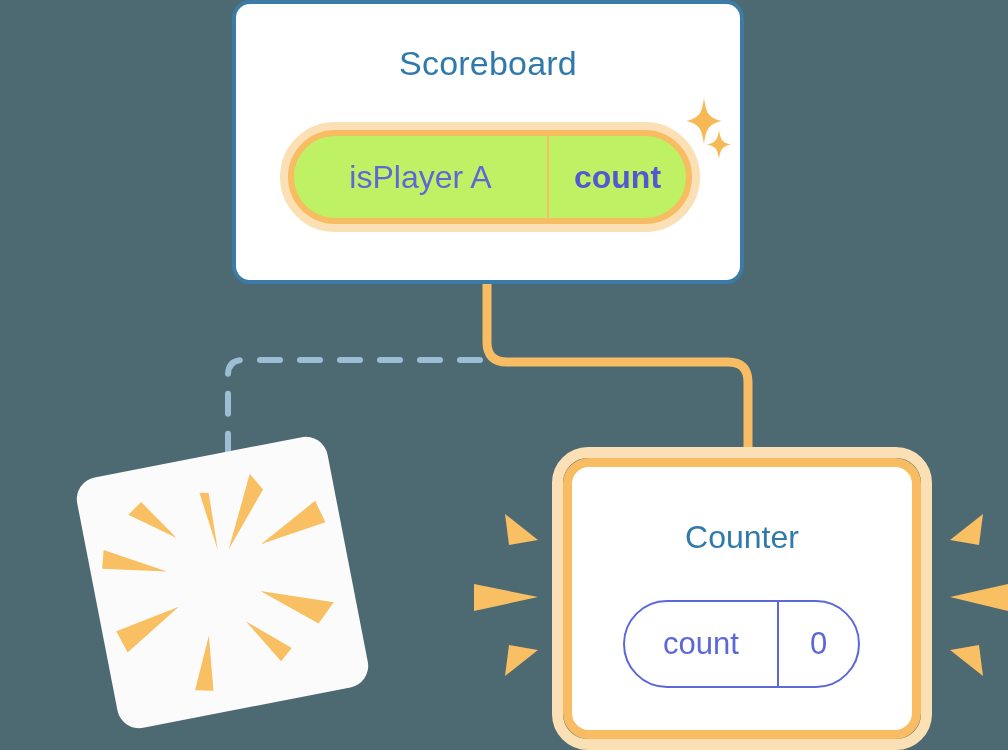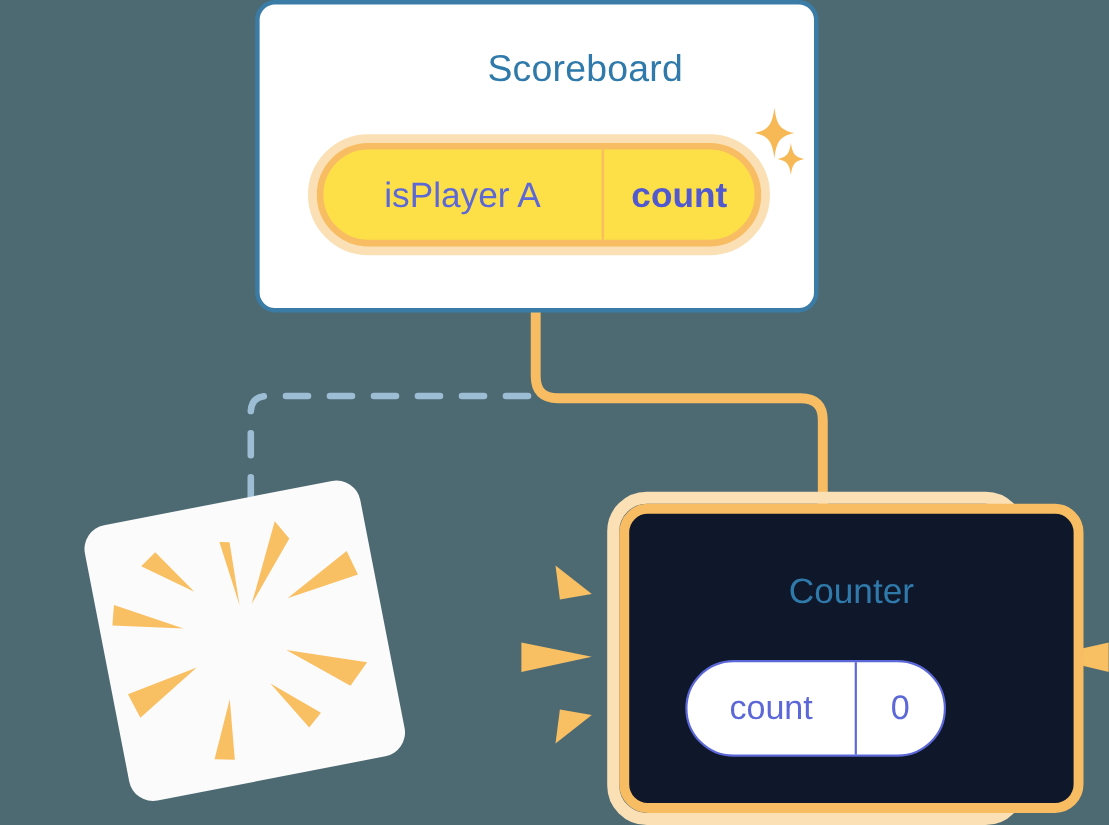--- a/index.html
+++ b/index.html
@@ -42,21 +42,20 @@
   }
   .scoreboard-title {
     position: absolute;
     left: 0;
     top: 40px;
     width: 100%;
     text-align: center;
     font-size: 34px;
     color: #2f7aab;
     letter-spacing: 0.2px;
-    padding-left: 44px;
   }
 
   
   .pill-glow-wrap {
     position: absolute;
     left: 44px;
     top: 118px;
     width: 420px;
     height: 110px;
   }
@@ -71,21 +70,21 @@
     background: transparent;
   }
   .pill-orange {
     position: absolute;
     left: 8px; top: 8px;
     width: 404px;
     height: 94px;
     box-sizing: border-box;
     border: 6px solid #f8bc62;
     border-radius: 47px;
-    background: #fde047;
+    background: #bef264;
     display: flex;
     align-items: stretch;
   }
   .pill-orange .pill-key {
     flex: 0 0 253px;
     display: flex;
     align-items: center;
     justify-content: center;
     font-size: 32px;
     color: #5c68d8;
@@ -115,26 +114,26 @@
     width: 380px;
     height: 303px;
     box-sizing: border-box;
     border: 11px solid #fae0b4;
     border-radius: 36px;
     z-index: 30;
   }
   .counter-inner {
     position: absolute;
     left: 0px; top: 0px;
-    width: 422px;
+    width: 358px;
     height: 281px;
     box-sizing: border-box;
     border: 9px solid #f8bc62;
     border-radius: 26px;
-    background: #0f172a;
+    background: #ffffff;
   }
   .counter-title {
     position: absolute;
     left: 0;
     top: 52px;
     width: 100%;
     text-align: center;
     font-size: 32px;
     color: #2f7aab;
   }

